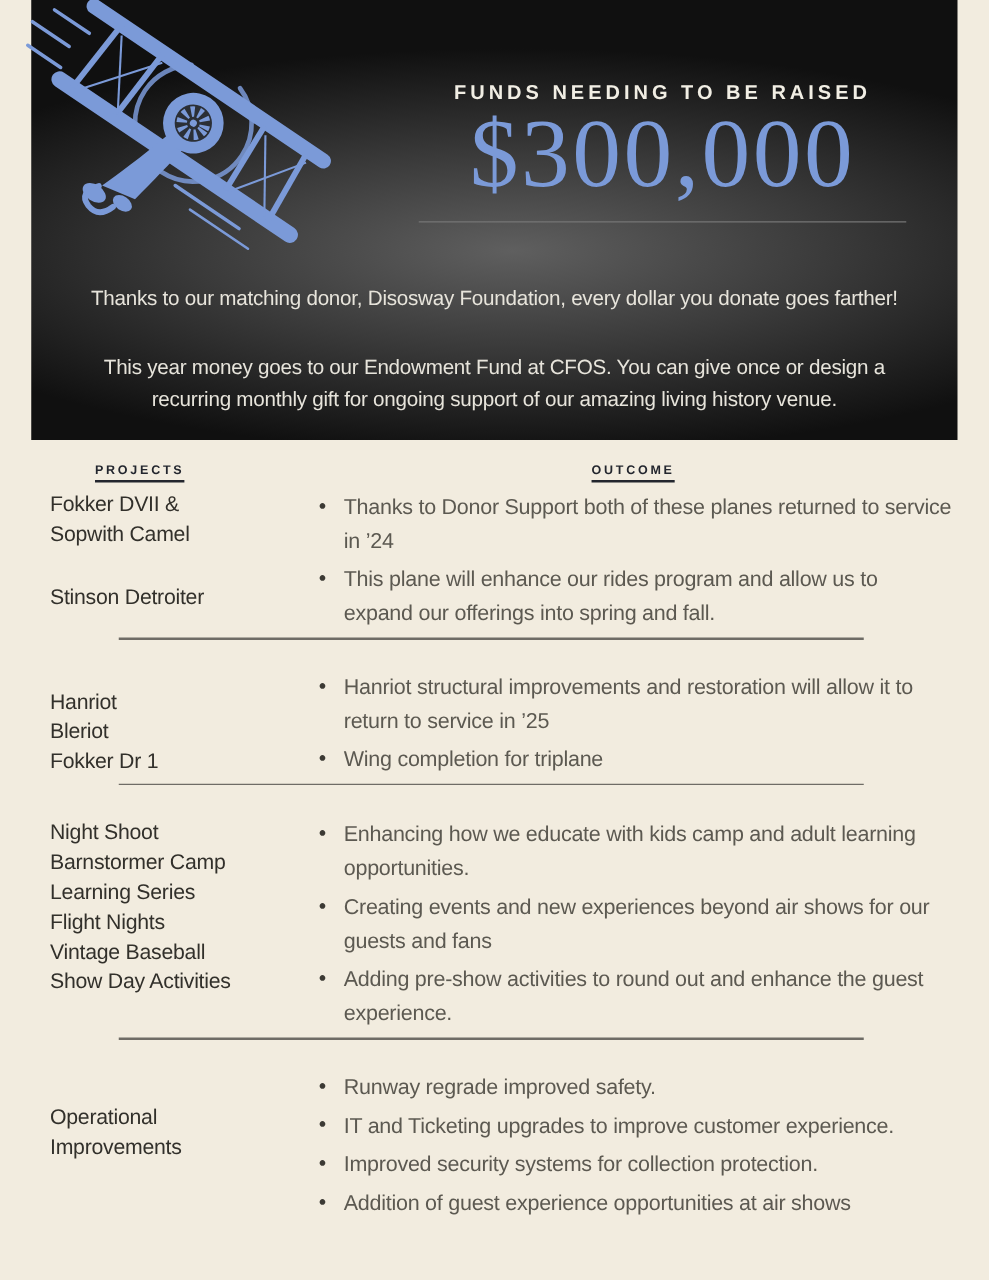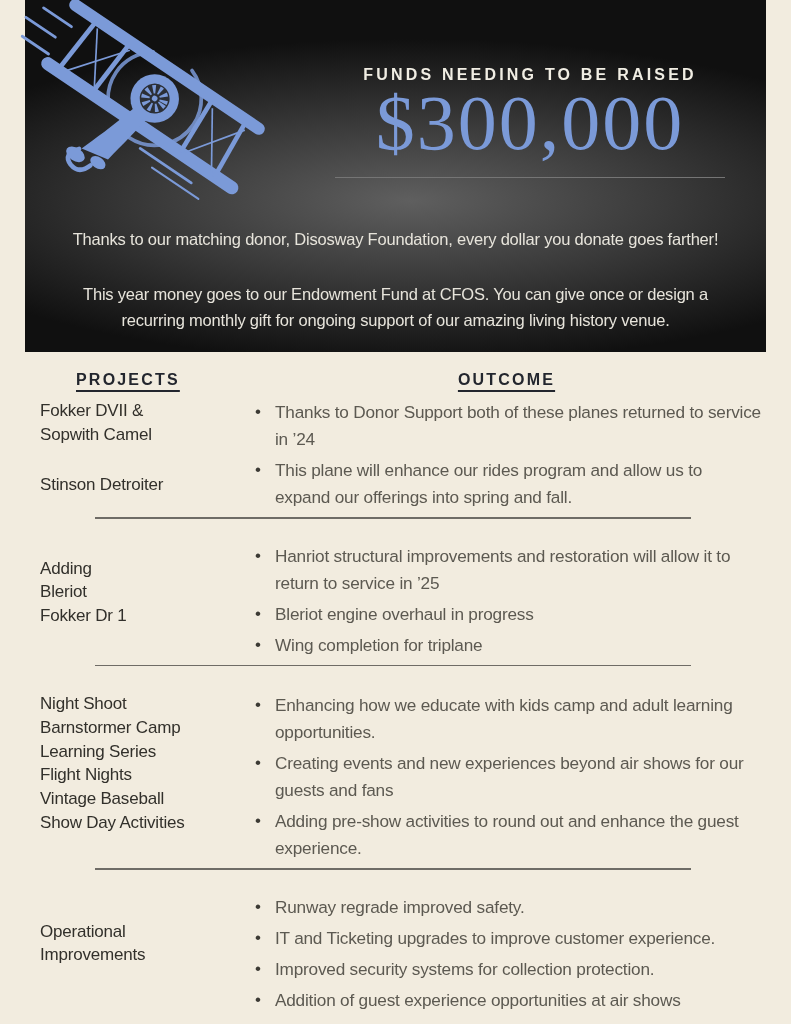--- a/index.html
+++ b/index.html
@@ -32,21 +32,21 @@
     color:#e7e4db;font-size:16.5px;line-height:1.57;letter-spacing:-0.2px;
   }
   .hero-p1{top:227px;}
   .hero-p2{top:282px;}
   .hero-p2 span{display:inline-block;max-width:625px;}
 
   
   .ptable{position:absolute;left:40px;top:371px;width:721px;}
   .t-head{display:grid;grid-template-columns:212px 1fr;align-items:start;}
   .t-head .hdr{
-    color:#23262e;font-size:16px;font-weight:bold;letter-spacing:2.2px;
+    color:#23262e;font-size:10px;font-weight:bold;letter-spacing:2.2px;
     text-decoration:underline;text-decoration-thickness:2px;text-underline-offset:5px;
   }
   .hdr-projects{justify-self:start;padding-left:36px;}
   .hdr-outcome{justify-self:center;}
 
   .t-row{display:grid;grid-template-columns:212px 1fr;padding-top:10px;}
   .cell-projects{
     color:#32302b;font-size:17px;line-height:1.4;letter-spacing:-0.2px;
   }
   .proj-group + .proj-group{margin-top:26px;}
@@ -143,28 +143,27 @@
           </div>
     <ul class="outcome-list">
             <li>Thanks to Donor Support both of these planes returned to service in ’24</li>
             <li>This plane will enhance our rides  program and allow us to expand our offerings into spring and fall.</li>
           </ul>
   </div>
 <div class="row-sep"></div>
   <div class="t-row row-2">
     <div class="cell-projects">
             <div class="proj-group">
-              <div class="proj-line">Adding</div>
+              <div class="proj-line">Hanriot</div>
               <div class="proj-line">Bleriot</div>
               <div class="proj-line">Fokker Dr 1</div>
             </div>
           </div>
     <ul class="outcome-list">
             <li>Hanriot structural improvements and restoration will allow it to return to service in ’25</li>
-            <li>Bleriot engine overhaul in progress</li>
             <li>Wing completion for triplane</li>
           </ul>
   </div>
 <div class="row-sep"></div>
   <div class="t-row row-3">
     <div class="cell-projects">
             <div class="proj-group">
               <div class="proj-line">Night Shoot</div>
               <div class="proj-line">Barnstormer Camp</div>
               <div class="proj-line">Learning Series</div>

